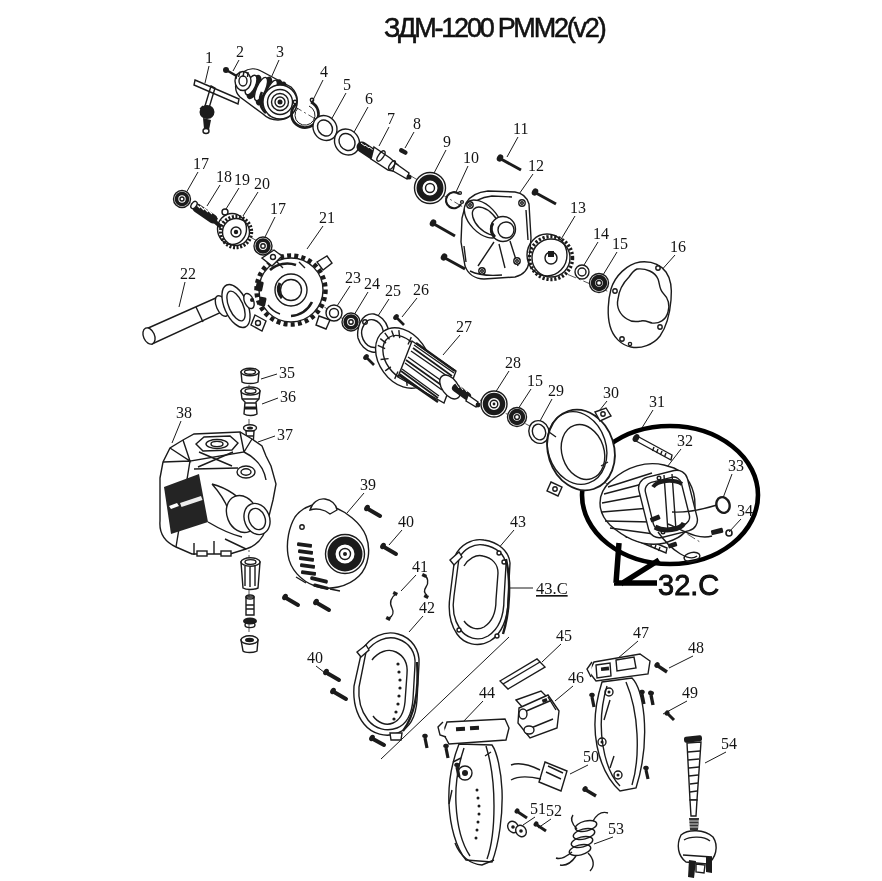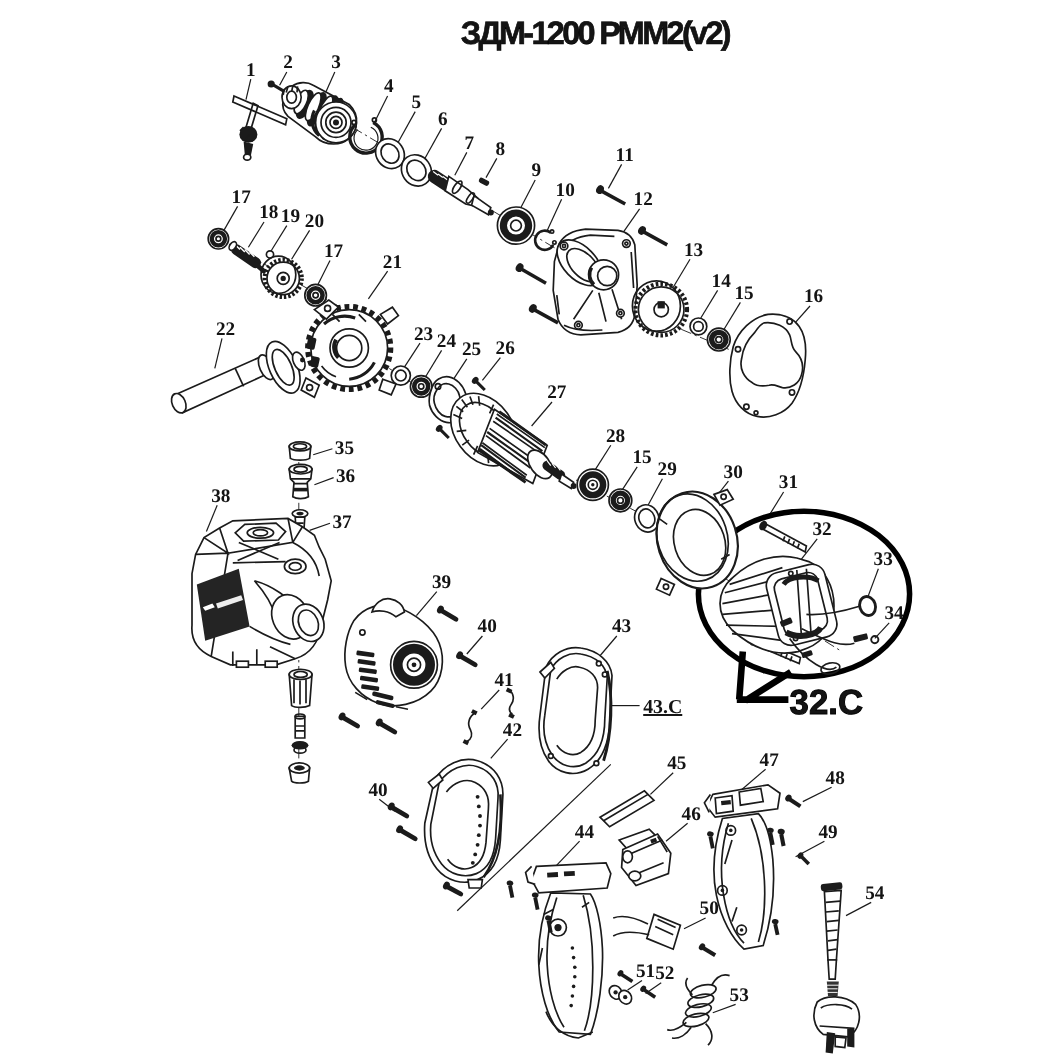--- a/index.html
+++ b/index.html
@@ -1,16 +1,16 @@
 <!DOCTYPE html>
 <html><head>
 <meta charset="utf-8">
 <style>
 html,body{margin:0;padding:0;background:#fff;}
-#wrap{width:882px;height:881px;position:relative;background:#fff;overflow:hidden;font-weight:bold;}
+#wrap{width:882px;height:881px;position:relative;background:#fff;overflow:hidden;}
 svg{display:block;}
 text{font-family:"Liberation Serif",serif;font-size:16px;fill:#141414;}
 .t{font-family:"Liberation Sans",sans-serif;}
 .s{stroke:#1b1b1b;stroke-width:1.4;fill:none;}
 .sf{stroke:#1b1b1b;stroke-width:1.4;fill:#fff;}
 .dk{fill:#1b1b1b;stroke:none;}
 .ld{stroke:#1b1b1b;stroke-width:1;fill:none;}
 </style>
 </head>
 <body>

